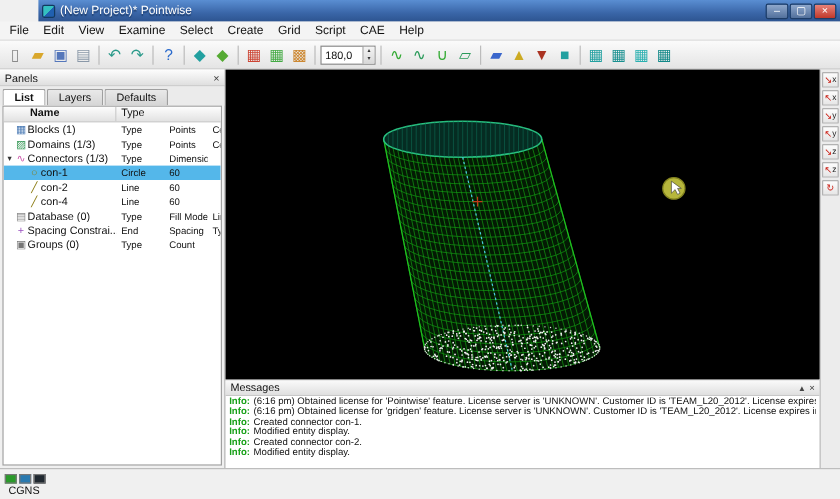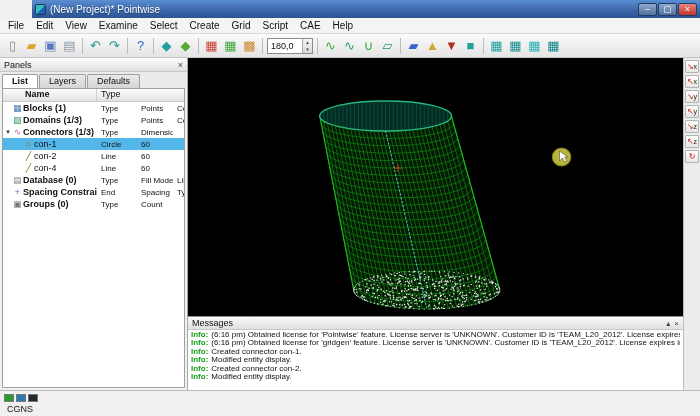--- a/index.html
+++ b/index.html
@@ -40,21 +40,21 @@
   .tree-header { display:flex; height:13px; background:linear-gradient(#fdfdfd,#e2e2e2); border-bottom:1px solid #c8c8c8; flex:0 0 auto; }
   .th-name { width:94px; padding-left:22px; border-right:1px solid #cdcdcd;font-weight:bold; }
   .th-type { flex:1; padding-left:4px; }
   .tree-body { flex:1; overflow:hidden; }
   .tree-row { display:flex; height:12px; align-items:center; white-space:nowrap; }
   .tree-row.selected { background:#54b7ea; }
   .tr-name { width:94px; flex:0 0 auto; display:flex; align-items:center; overflow:hidden; }
   .tr-expander { width:8px; font-size:7px; color:#333; text-align:center; flex:0 0 auto; }
   .tr-icon { width:11px; font-size:9px; text-align:center; flex:0 0 auto; }
   .tr-label { overflow:hidden; text-overflow:clip; }
-  .tr-label.bold { font-weight:bold; }
+  .tr-label.bold { font-weight:normal; }
   .tr-cols { flex:1; display:flex; font-size:8px; overflow:hidden; }
   .tr-cols span { flex:0 0 auto; overflow:hidden; padding-left:4px; }
 
   
   .center { flex:1 1 auto; display:flex; flex-direction:column; min-width:0; }
   .viewport { flex:1 1 auto; background:#000; position:relative; min-height:0; }
   .viewport svg { position:absolute; inset:0; width:100%; height:100%; }
   .messages { height:74px; flex:0 0 auto; background:#fff; border-top:1px solid #909090; display:flex; flex-direction:column; }
   .msg-header { height:13px; flex:0 0 auto; background:linear-gradient(#fafafa,#e0e0e0); border-bottom:1px solid #c8c8c8; font-size:9px; display:flex; align-items:center; justify-content:space-between; padding:0 4px; }
   .msg-hdr-icons { display:flex; gap:4px; color:#444; font-size:8px; }
@@ -62,21 +62,21 @@
   .msg-line { white-space:nowrap; overflow:hidden; }
   .msg-level { color:#17a017; font-weight:bold; margin-right:3px; }
 
   
   .right-strip { width:17px; flex:0 0 auto; background:#ececec; border-left:1px solid #bdbdbd; display:flex; flex-direction:column; align-items:center; padding-top:2px; gap:2px; }
   .view-btn { width:14px; height:13px; background:linear-gradient(#fdfdfd,#e6e6e6); border:1px solid #b2b2b2; border-radius:1px; display:flex; align-items:center; justify-content:center; gap:0; }
   .vb-arrow { color:#cc2218; font-size:8px; line-height:8px; }
   .vb-axis { color:#222; font-size:7px; line-height:7px; }
 
   
-  .statusbar { height:26px; flex:0 0 auto; background:#f0f0f0; border-top:1px solid #bdbdbd; padding:2px 4px; display:flex; flex-direction:column; justify-content:space-between; }
+  .statusbar { height:26px; flex:0 0 auto; background:#f0f0f0; border-top:1px solid #bdbdbd; padding:2px 4px; display:flex; flex-direction:column; justify-content:flex-end; }
   .sb-row { display:flex; align-items:center; gap:2px; height:10px; }
   .swatch { width:10px; height:8px; border:1px solid #777; }
   .cae { font-size:9px; padding:0 3px; }
 </style>
 </head>
 <body>
 
 <div class="app">
 
   <div class="titlebar">

